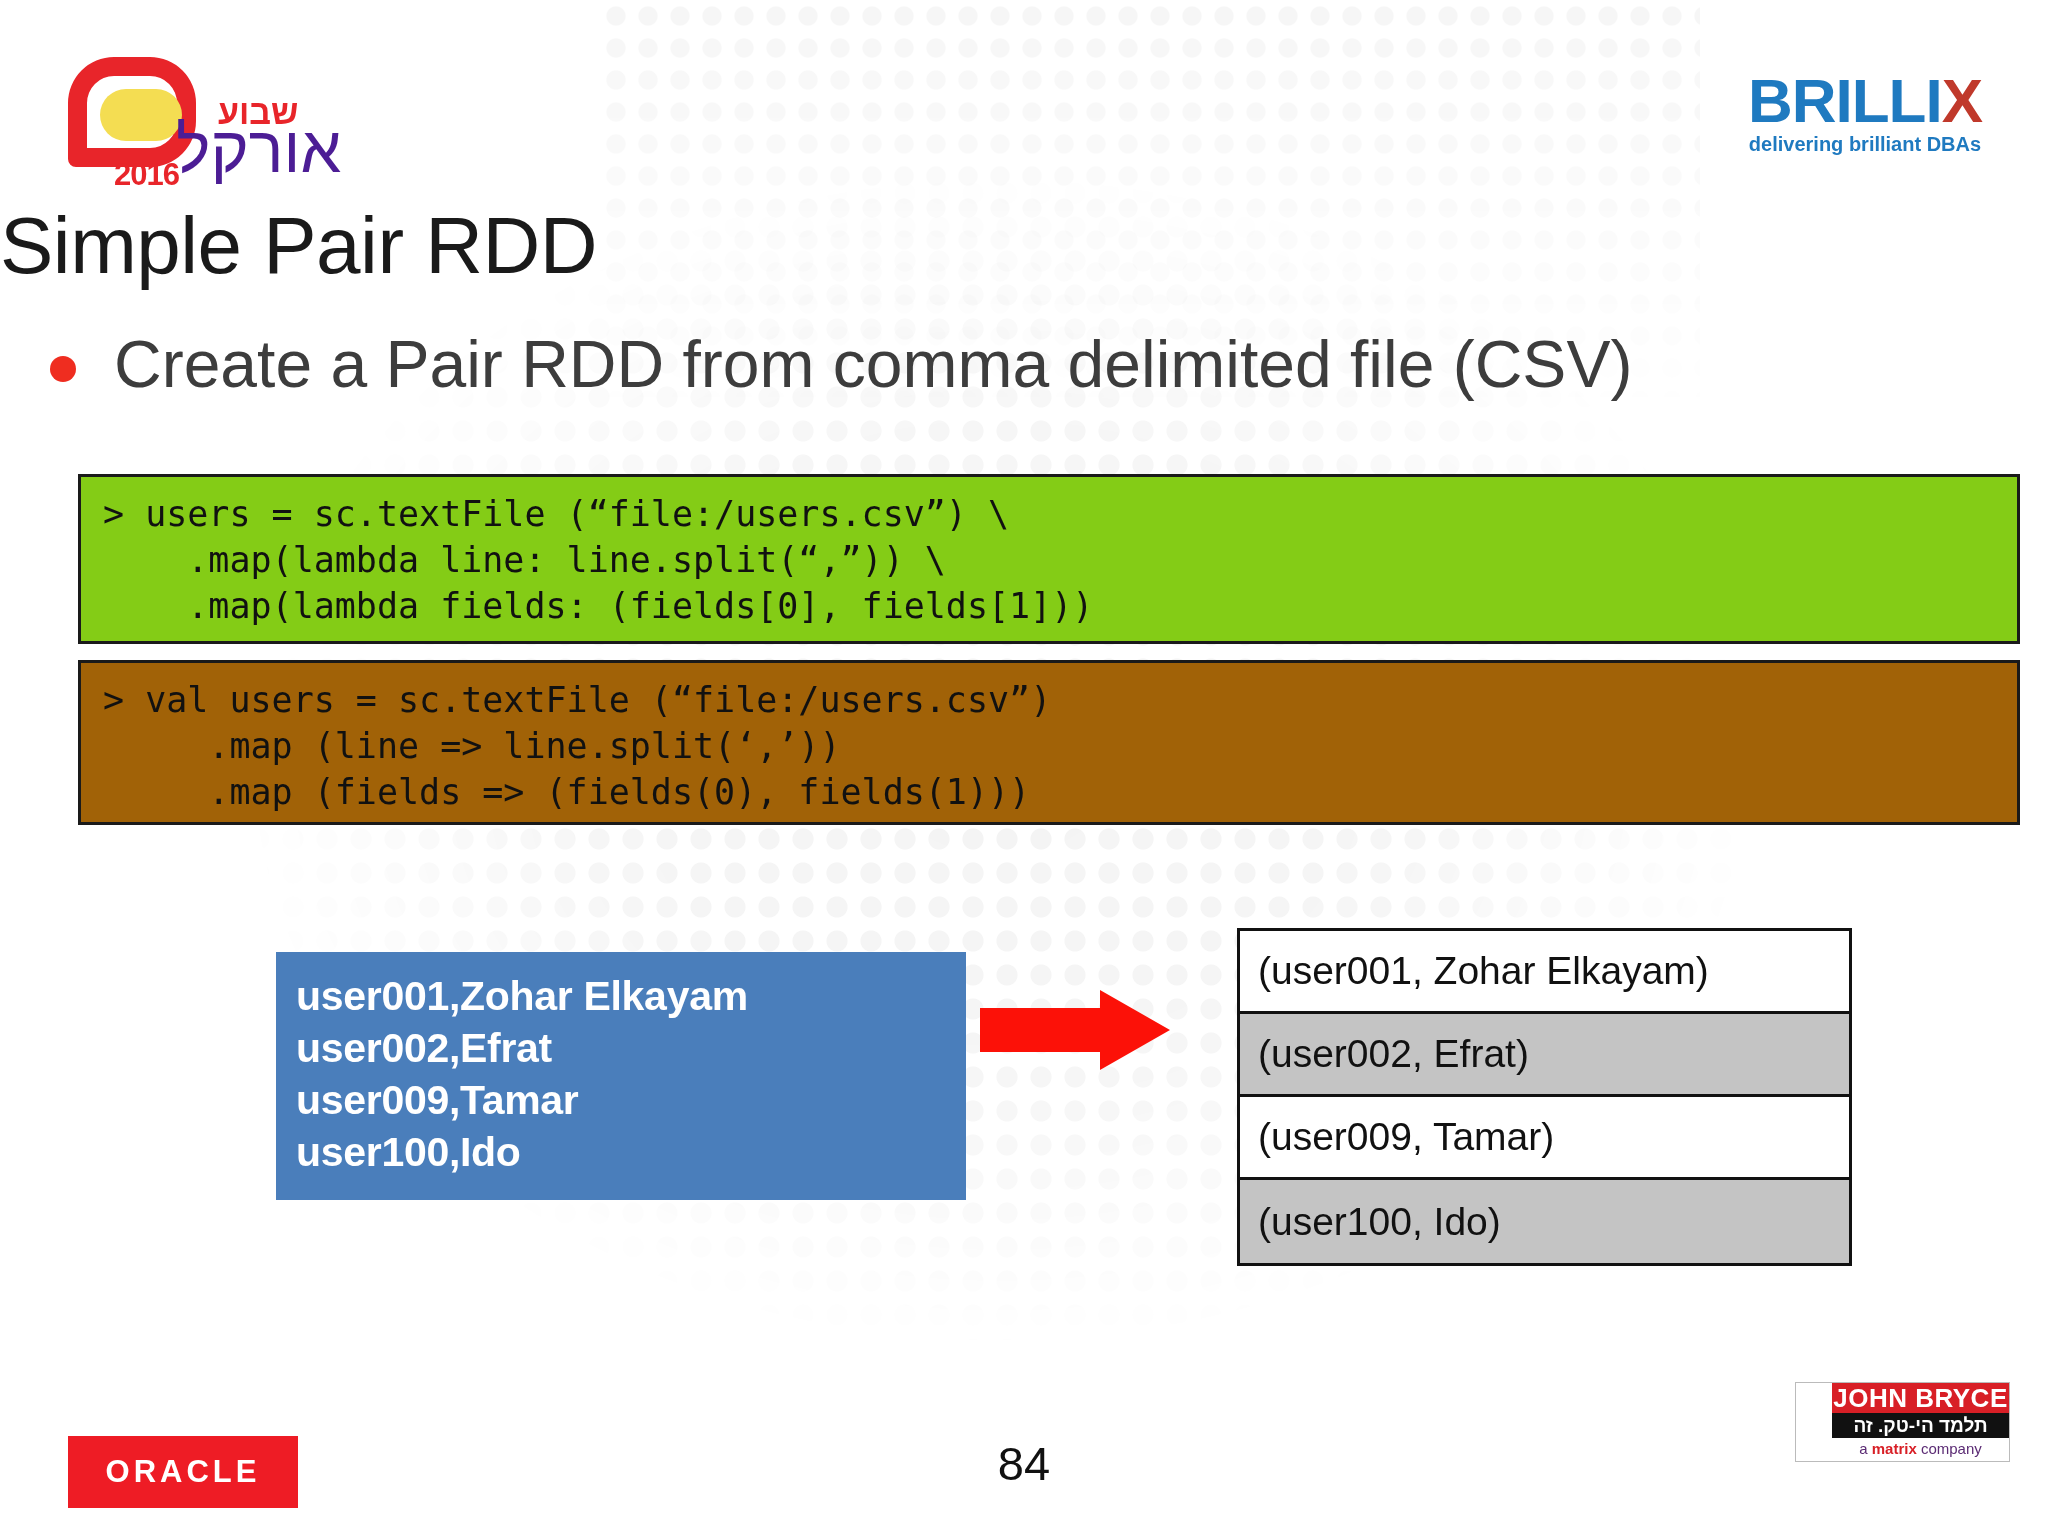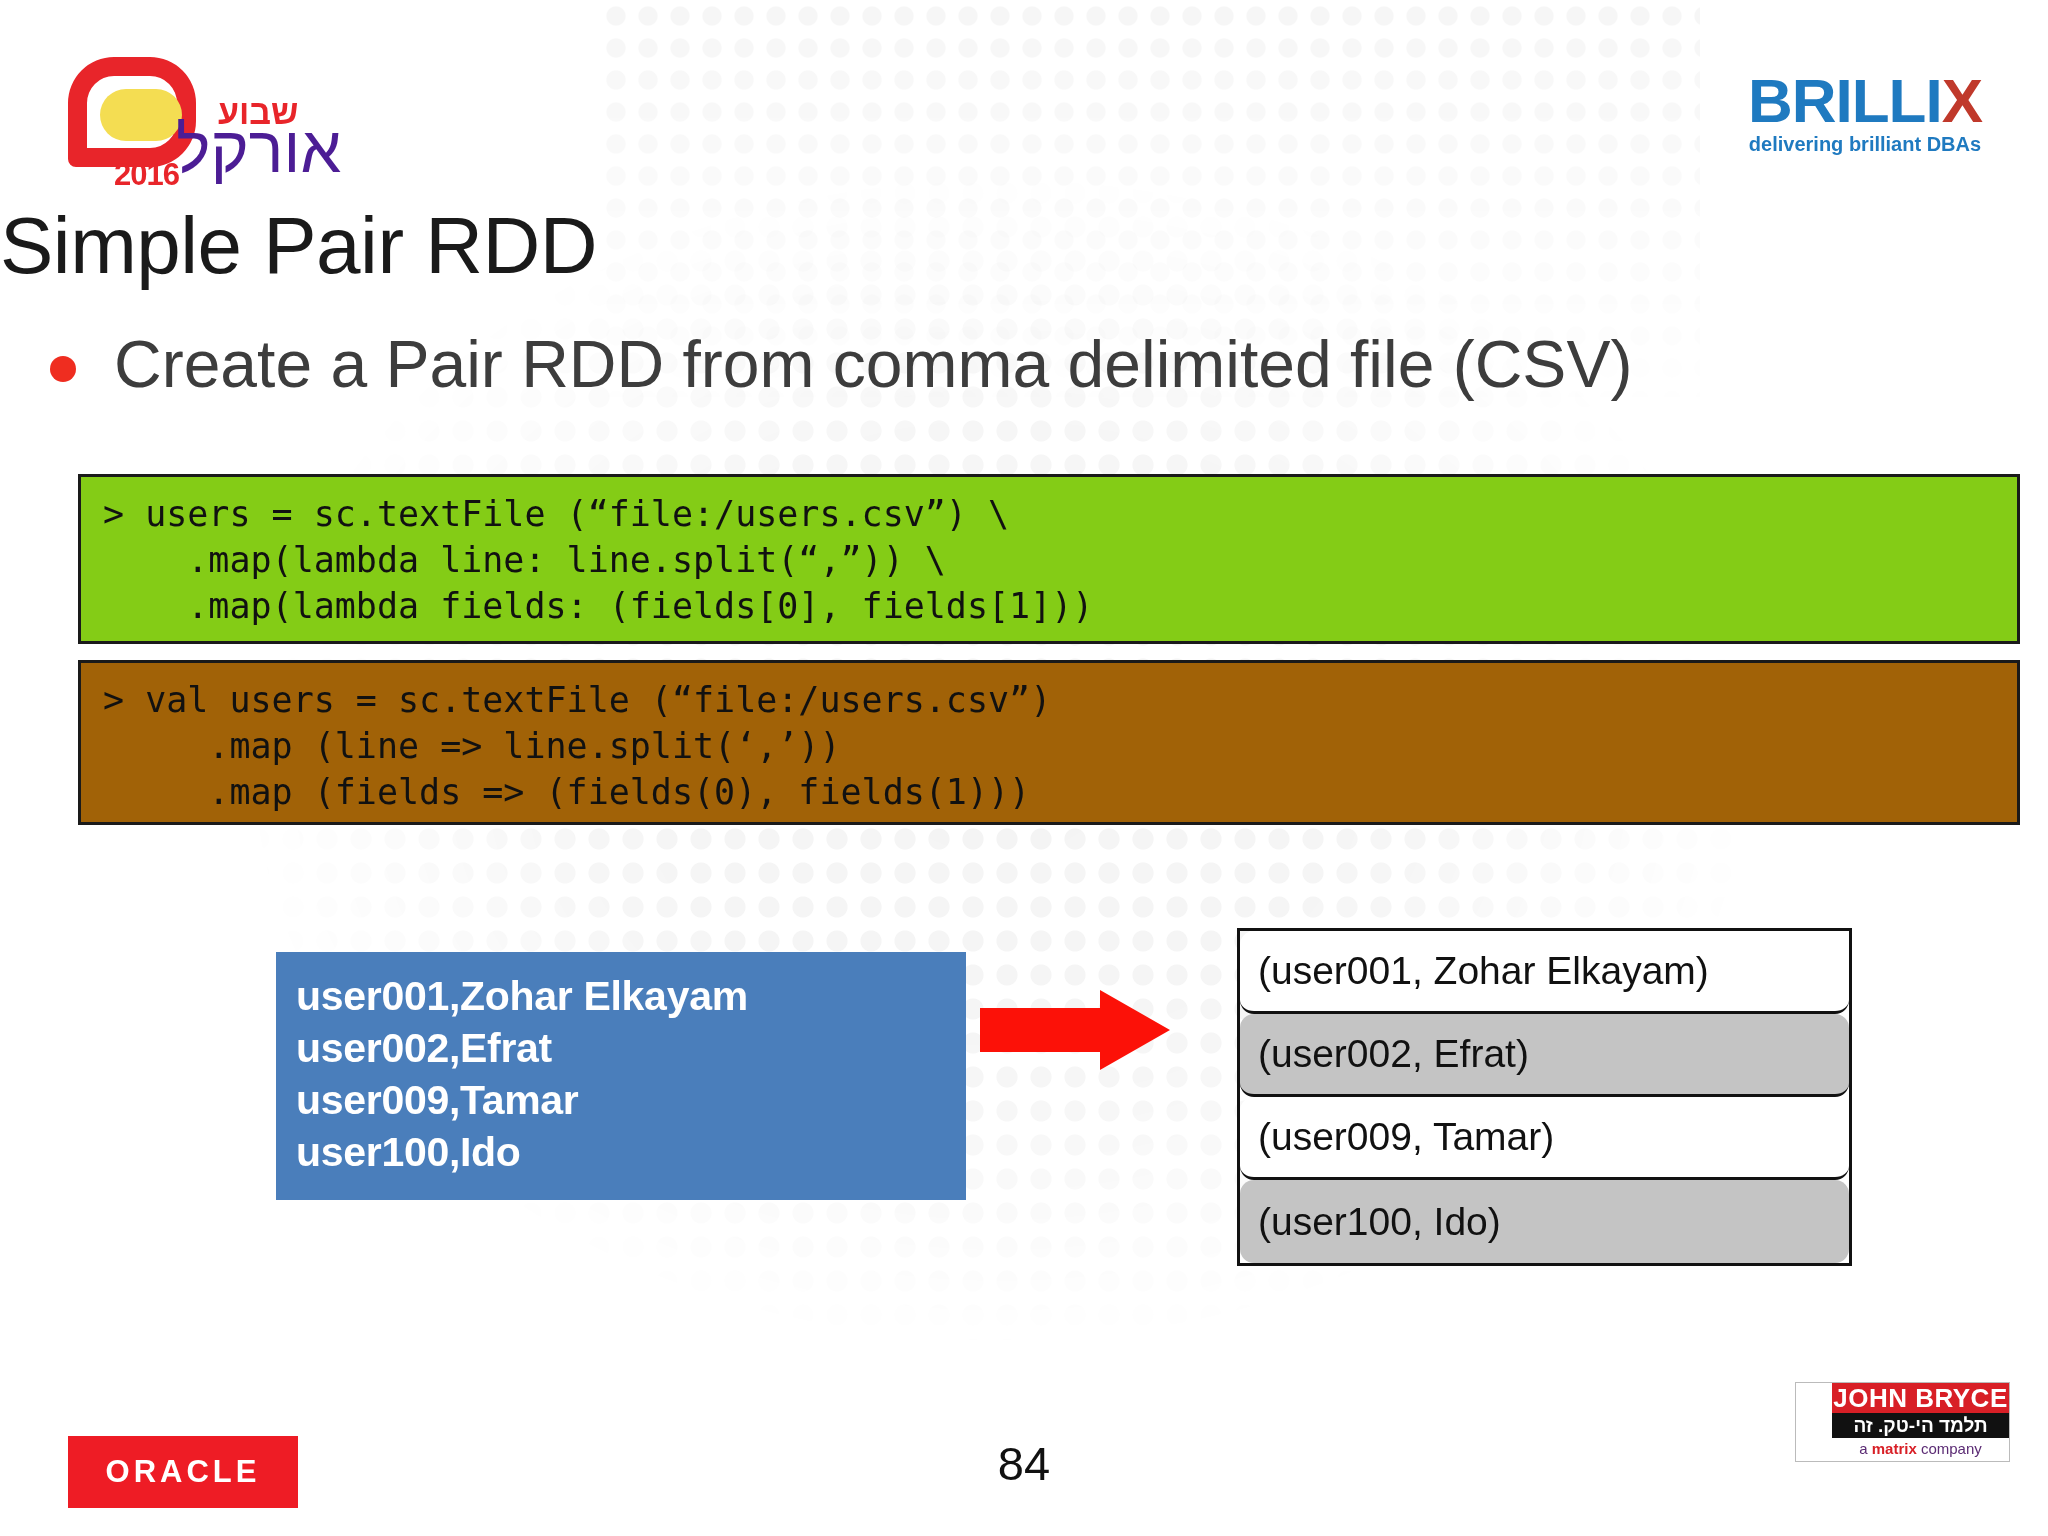--- a/index.html
+++ b/index.html
@@ -157,21 +157,20 @@
     box-sizing:border-box;
   }
   .out-row{
     border-bottom:3px solid #111;
     height:83px;
     display:flex;align-items:center;
     padding-left:18px;
     box-sizing:border-box;
     font-size:39px;color:#111;
     font-family:"Liberation Sans",sans-serif;
-    border-radius:14px;
   }
   .out-row:last-child{border-bottom:none;}
   .out-row.shade{background:#c4c4c4;}
   .out-row.plain{background:#ffffff;}
 
   
   #oracle-logo{
     position:absolute;left:68px;top:1400px;width:230px;height:72px;
     background:#ee1c25;
     display:flex;align-items:center;justify-content:center;margin-top:36px;

